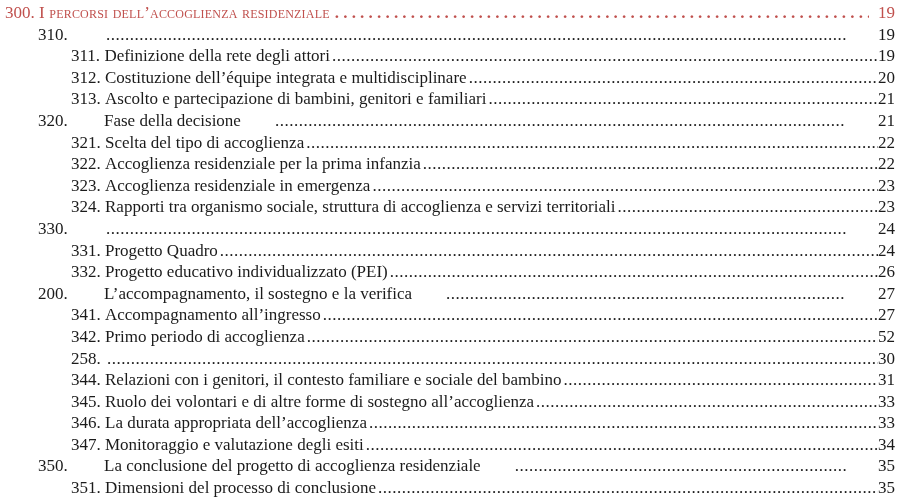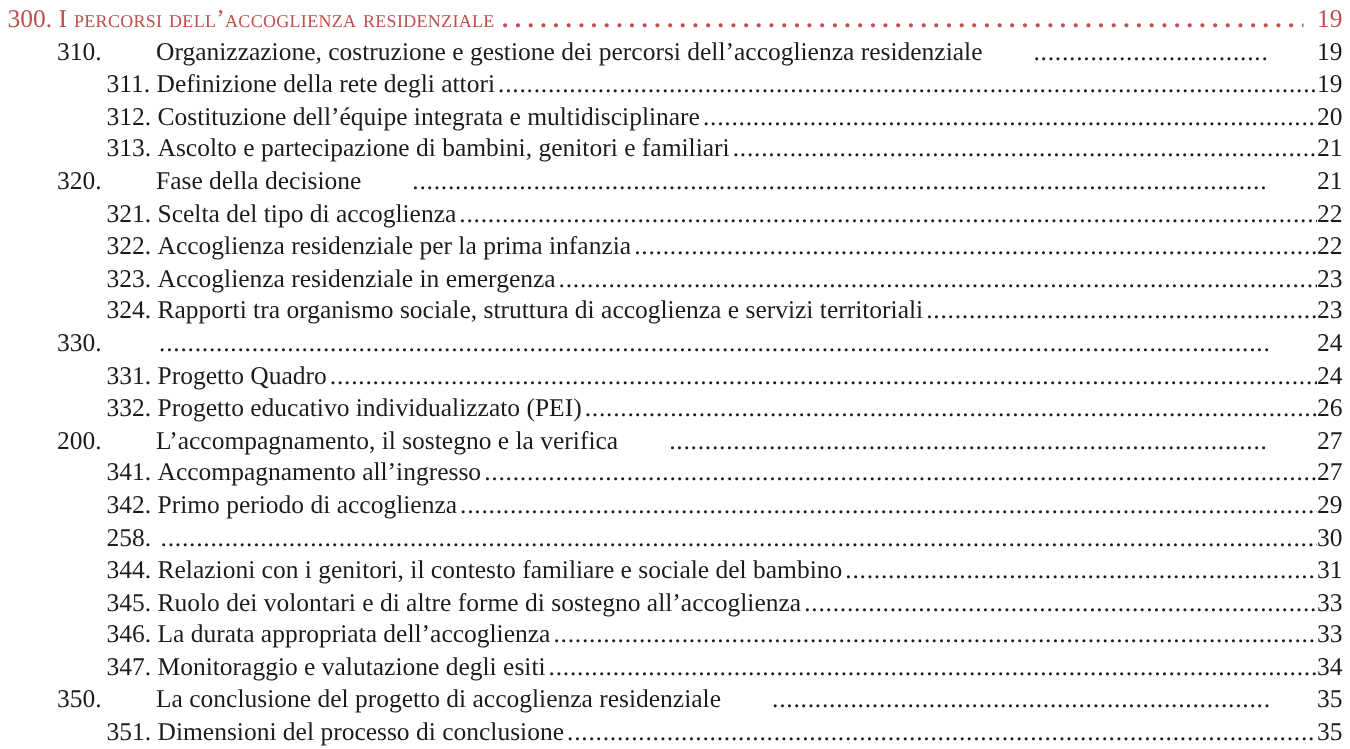--- a/index.html
+++ b/index.html
@@ -66,21 +66,20 @@
   <div>
   <div class="toc-row level1 chapter">
     <span class="entry-number">300.</span>
     <span class="entry-title">I percorsi dell’accoglienza residenziale</span>
     <span class="leader" aria-hidden="true"></span>
     <span class="entry-page">19</span>
   </div>
 
   <div class="toc-row level2">
     <span class="entry-number">310.</span>
-    <span class="entry-title">Organizzazione, costruzione e gestione dei percorsi dell’accoglienza residenziale</span>
     <span class="leader" aria-hidden="true"></span>
     <span class="entry-page">19</span>
   </div>
 
   <div class="toc-row level3">
     <span class="entry-number">311.</span>
     <span class="entry-title">Definizione della rete degli attori</span>
     <span class="leader" aria-hidden="true"></span>
     <span class="entry-page">19</span>
   </div>
@@ -165,21 +164,21 @@
     <span class="entry-number">341.</span>
     <span class="entry-title">Accompagnamento all’ingresso</span>
     <span class="leader" aria-hidden="true"></span>
     <span class="entry-page">27</span>
   </div>
 
   <div class="toc-row level3">
     <span class="entry-number">342.</span>
     <span class="entry-title">Primo periodo di accoglienza</span>
     <span class="leader" aria-hidden="true"></span>
-    <span class="entry-page">29</span>
+    <span class="entry-page">52</span>
   </div>
 
   <div class="toc-row level3">
     <span class="entry-number">258.</span>
     <span class="leader" aria-hidden="true"></span>
     <span class="entry-page">30</span>
   </div>
 
   <div class="toc-row level3">
     <span class="entry-number">344.</span>

